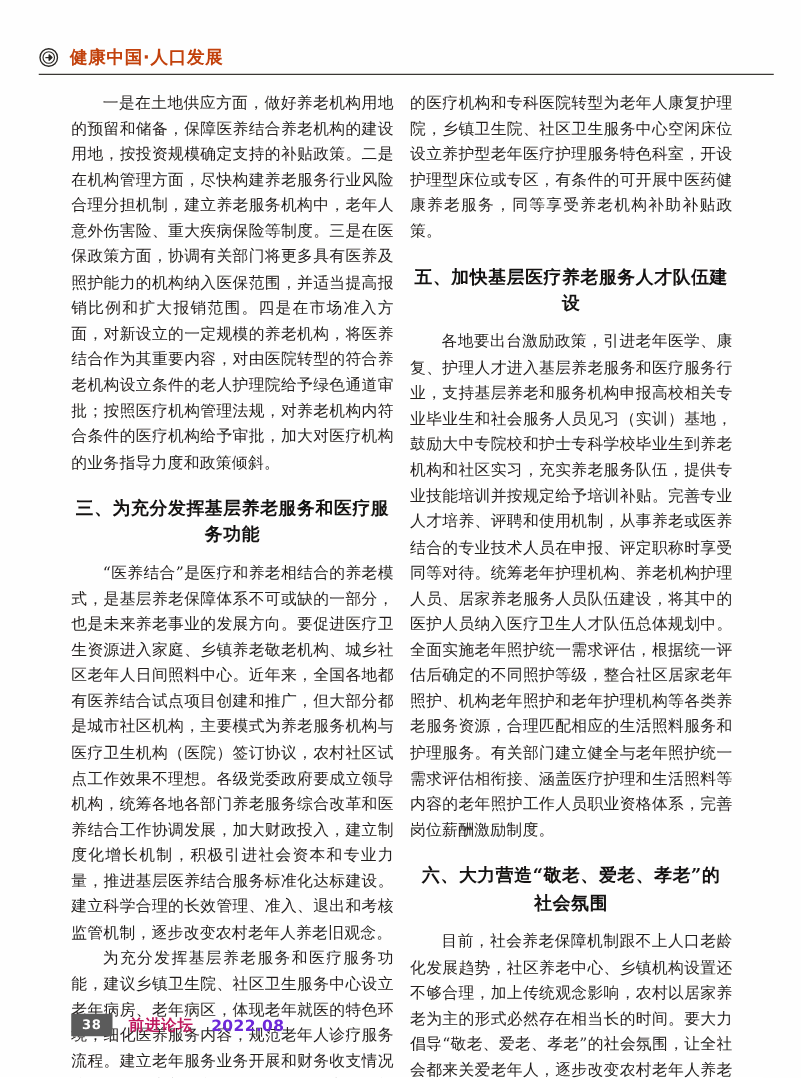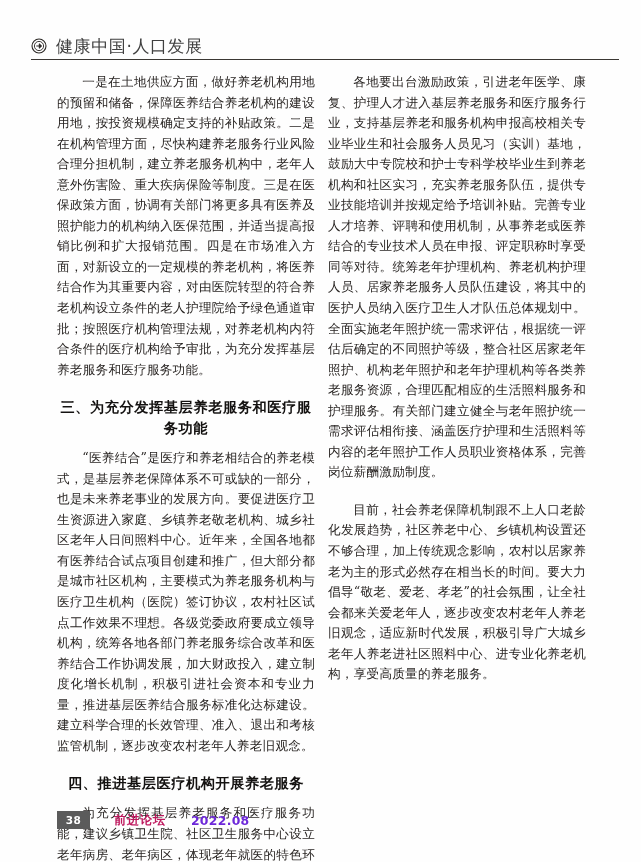--- a/index.html
+++ b/index.html
@@ -38,24 +38,24 @@
   }
   .head-icon {
     width: 16px;
     height: 16px;
     flex: 0 0 16px;
     position: relative;
   }
   .head-icon svg { display: block; }
   .head-title {
     font-family: "DejaVu Sans", "Liberation Sans", sans-serif;
-    font-size: 17px;
-    font-weight: 400;
+    font-size: 14px;
+    font-weight: 700;
     letter-spacing: 0.6px;
-    color: #404040;
+    color: #c2410c;
     white-space: nowrap;
   }
   .head-rule {
     position: absolute;
     left: 31px;
     top: 59px;
     width: 588px;
     height: 1px;
     background: #3a3733;
   }
@@ -109,21 +109,20 @@
 
   
   .footer {
     position: absolute;
     left: 57px;
     top: 810px;
     width: 560px;
     height: 20px;
     display: flex;
     align-items: center;
-    gap: 11px;
   }
   .folio {
     width: 33px;
     height: 18px;
     background: #5b5b5b;
     color: #ffffff;
     font-family: "DejaVu Sans", "Liberation Sans", sans-serif;
     font-size: 10.5px;
     font-weight: 700;
     display: flex;
@@ -161,30 +160,33 @@
         <path d="M5.3 8 H10.2 M8.3 5.8 L10.6 8 L8.3 10.2 Z" fill="#2a2724" stroke="#2a2724" stroke-width="1" stroke-linejoin="round"></path>
       </svg>
     </span>
     <span class="head-title">健康中国·人口发展</span>
   </div>
   <div class="head-rule"></div>
 
   <div class="columns">
 
     <div class="col col-left">
-      <p class="body-text indent">一是在土地供应方面，做好养老机构用地的预留和储备，保障医养结合养老机构的建设用地，按投资规模确定支持的补贴政策。二是在机构管理方面，尽快构建养老服务行业风险合理分担机制，建立养老服务机构中，老年人意外伤害险、重大疾病保险等制度。三是在医保政策方面，协调有关部门将更多具有医养及照护能力的机构纳入医保范围，并适当提高报销比例和扩大报销范围。四是在市场准入方面，对新设立的一定规模的养老机构，将医养结合作为其重要内容，对由医院转型的符合养老机构设立条件的老人护理院给予绿色通道审批；按照医疗机构管理法规，对养老机构内符合条件的医疗机构给予审批，为充分发挥基层养老服务和医疗服务功能。</p>
+      <p class="body-text indent">一是在土地供应方面，做好养老机构用地的预留和储备，保障医养结合养老机构的建设用地，按投资规模确定支持的补贴政策。二是在机构管理方面，尽快构建养老服务行业风险合理分担机制，建立养老服务机构中，老年人意外伤害险、重大疾病保险等制度。三是在医保政策方面，协调有关部门将更多具有医养及照护能力的机构纳入医保范围，并适当提高报销比例和扩大报销范围。四是在市场准入方面，对新设立的一定规模的养老机构，将医养结合作为其重要内容，对由医院转型的符合养老机构设立条件的老人护理院给予绿色通道审批；按照医疗机构管理法规，对养老机构内符合条件的医疗机构给予审批，加大对医疗机构的业务指导力度和政策倾斜。</p>
       <h2 class="section-heading">三、为充分发挥基层养老服务和医疗服务功能</h2>
       <p class="body-text indent">“医养结合”是医疗和养老相结合的养老模式，是基层养老保障体系不可或缺的一部分，也是未来养老事业的发展方向。要促进医疗卫生资源进入家庭、乡镇养老敬老机构、城乡社区老年人日间照料中心。近年来，全国各地都有医养结合试点项目创建和推广，但大部分都是城市社区机构，主要模式为养老服务机构与医疗卫生机构（医院）签订协议，农村社区试点工作效果不理想。各级党委政府要成立领导机构，统筹各地各部门养老服务综合改革和医养结合工作协调发展，加大财政投入，建立制度化增长机制，积极引进社会资本和专业力量，推进基层医养结合服务标准化达标建设。建立科学合理的长效管理、准入、退出和考核监管机制，逐步改变农村老年人养老旧观念。</p>
-      <h2 class="section-heading">四、推进基层医疗机构开展养老服务</h2>
       <p class="body-text indent">为充分发挥基层养老服务和医疗服务功能，建议乡镇卫生院、社区卫生服务中心设立老年病房、老年病区，体现老年就医的特色环境，细化医养服务内容，规范老年人诊疗服务流程。建立老年服务业务开展和财务收支情况综合台账，完善医养结合服务活动档案。将部分闲置床位较多</p>
     </div>
 
     <div class="col col-right">
+      <p class="body-text cont">的医疗机构和专科医院转型为老年人康复护理院，乡镇卫生院、社区卫生服务中心空闲床位设立养护型老年医疗护理服务特色科室，开设护理型床位或专区，有条件的可开展中医药健康养老服务，同等享受养老机构补助补贴政策。</p>
+      <h2 class="section-heading">五、加快基层医疗养老服务人才队伍建设</h2>
       <p class="body-text indent">各地要出台激励政策，引进老年医学、康复、护理人才进入基层养老服务和医疗服务行业，支持基层养老和服务机构申报高校相关专业毕业生和社会服务人员见习（实训）基地，鼓励大中专院校和护士专科学校毕业生到养老机构和社区实习，充实养老服务队伍，提供专业技能培训并按规定给予培训补贴。完善专业人才培养、评聘和使用机制，从事养老或医养结合的专业技术人员在申报、评定职称时享受同等对待。统筹老年护理机构、养老机构护理人员、居家养老服务人员队伍建设，将其中的医护人员纳入医疗卫生人才队伍总体规划中。全面实施老年照护统一需求评估，根据统一评估后确定的不同照护等级，整合社区居家老年照护、机构老年照护和老年护理机构等各类养老服务资源，合理匹配相应的生活照料服务和护理服务。有关部门建立健全与老年照护统一需求评估相衔接、涵盖医疗护理和生活照料等内容的老年照护工作人员职业资格体系，完善岗位薪酬激励制度。</p>
       <h2 class="section-heading two-line">
+        <span>六、大力营造“敬老、爱老、孝老”的</span>
+        <span class="hl2">社会氛围</span>
       </h2>
       <p class="body-text indent">目前，社会养老保障机制跟不上人口老龄化发展趋势，社区养老中心、乡镇机构设置还不够合理，加上传统观念影响，农村以居家养老为主的形式必然存在相当长的时间。要大力倡导“敬老、爱老、孝老”的社会氛围，让全社会都来关爱老年人，逐步改变农村老年人养老旧观念，适应新时代发展，积极引导广大城乡老年人养老进社区照料中心、进专业化养老机构，享受高质量的养老服务。</p>
 
     </div>
 
   </div>
 
   <div class="footer">
     <span class="folio">38</span>
     <span class="journal">前进论坛</span>

